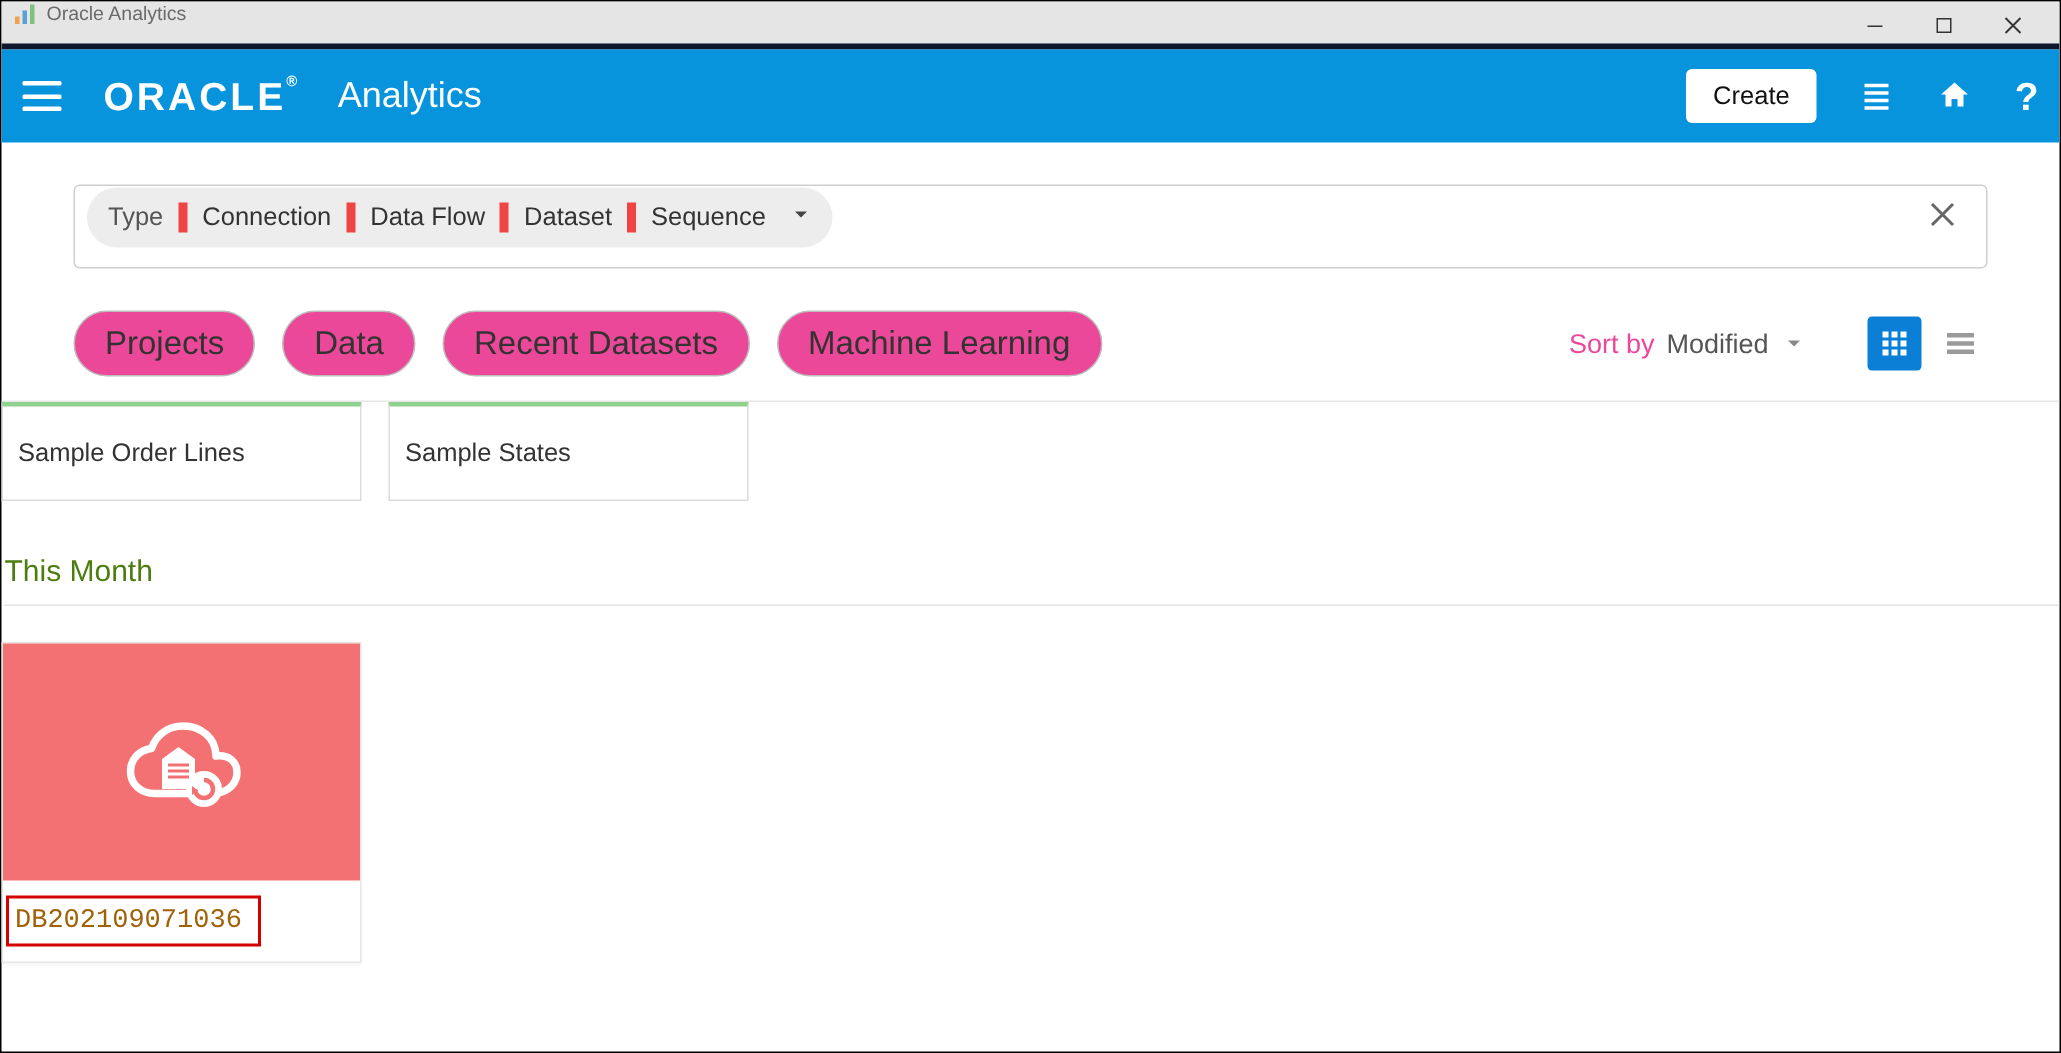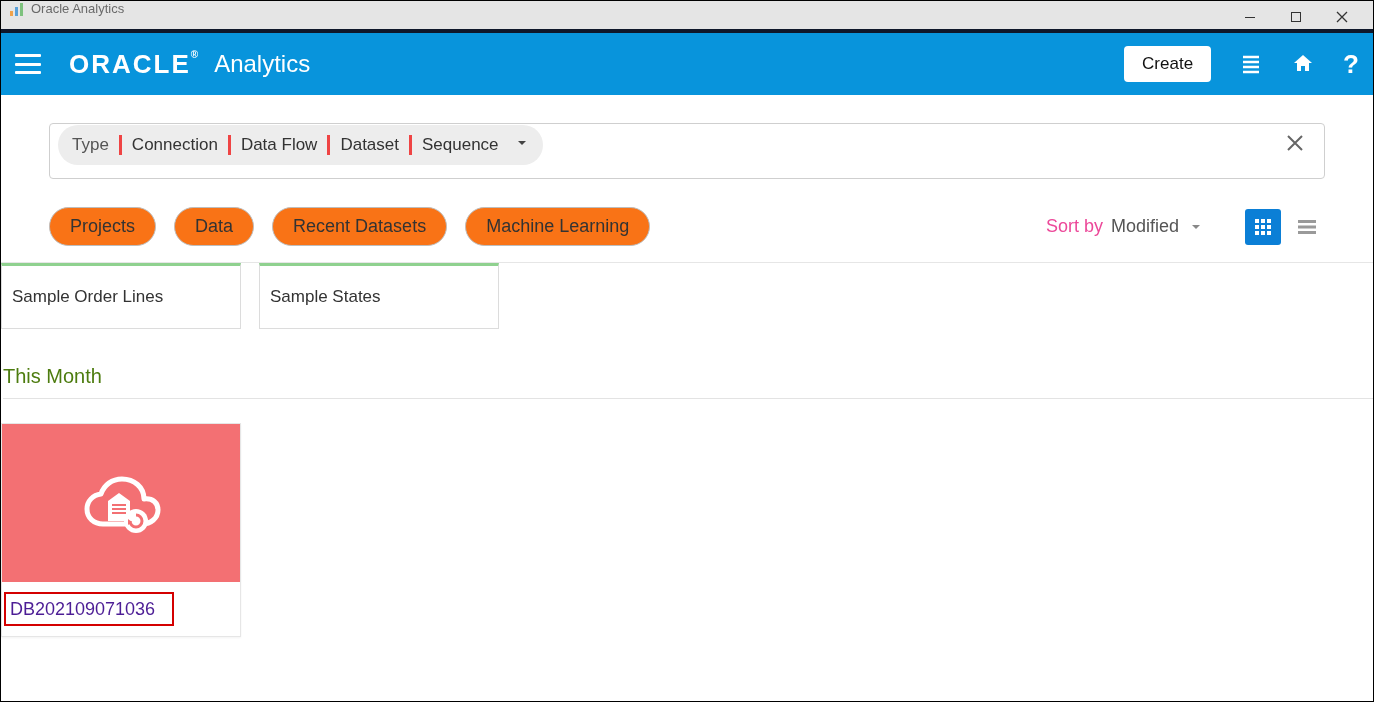--- a/index.html
+++ b/index.html
@@ -36,21 +36,21 @@
   .app-header {
     height: 62px;
     background: #0894DC;
     display:flex;
     align-items:center;
     padding: 0 14px;
     color:#fff;
   }
   .hamburger { width:26px; height:20px; display:flex; flex-direction:column; justify-content:space-between; cursor:pointer; }
   .hamburger span { height:3px; background:#fff; border-radius:1px; }
-  .brand { margin-left:28px; display:flex; align-items:center; gap:14px; }
+  .brand { margin-left:28px; display:flex; align-items:center; gap:25px; }
   .brand .oracle { font-weight:700; font-size:26px; letter-spacing:2px; }
   .brand .oracle sup { font-size:10px; vertical-align:top; }
   .brand .analytics { font-size:24px; font-weight:300; }
   .app-header .spacer { flex:1; }
   .create-btn {
     background:#fff; color:#111; border:none; border-radius:4px;
     padding: 8px 18px; font-size:17px; cursor:pointer;
   }
   .hdr-icon { color:#fff; margin-left:28px; cursor:pointer; display:flex; align-items:center; }
   
@@ -58,34 +58,34 @@
   .filter-box {
     border:1px solid #cfcfcf; border-radius:4px; height:56px;
     display:flex; align-items:center; padding:0 18px 13px 8px;
   }
   .chip-group {
     background:#ededed; border-radius:24px; height:40px;
     display:flex; align-items:center; padding:0 14px; gap:0;
     font-size:17px; color:#333;
   }
   .chip-label { color:#555; padding-right:10px; }
-  .chip-item { padding:0 10px; border-left:3px solid #ef4444; }
+  .chip-item { padding:0 10px; border-left:6px solid #ef4444; }
   .chip-item:first-of-type { border-left:1px solid #bbb; }
   .chip-caret { margin-left:6px; color:#444; }
   .filter-box .spacer { flex:1; }
   .clear-x { color:#666; cursor:pointer; }
   
   .tabs-row {
     padding: 28px 48px 16px 48px;
     display:flex; align-items:center; gap:18px;
   }
   .pill {
     border:1px solid #bdbdbd; border-radius:24px;
-    padding:8px 20px; font-size:18px; color:#333; cursor:pointer;
-    background:#f97316;
+    padding:8px 20px; font-size:22px; color:#333; cursor:pointer;
+    background:#ec4899;
   }
   .tabs-row .spacer { flex:1; }
   .sortby { display:flex; align-items:center; gap:8px; font-size:18px; color:#333; }
   .sortby .label { color:#ec4899; }
   .sortby .value { color:#555; display:flex; align-items:center; gap:10px; cursor:pointer; }
   .view-toggle { display:flex; gap:8px; margin-left:24px; }
   .view-btn {
     width:36px; height:36px; border-radius:3px; display:flex; align-items:center; justify-content:center;
     cursor:pointer;
   }
@@ -108,21 +108,21 @@
   .tile {
     width:240px; border:1px solid #e6e6e6; background:#fff;
     box-shadow:0 1px 2px rgba(0,0,0,0.05);
   }
   .tile .tile-top {
     height:158px; background:#f37073;
     display:flex; align-items:center; justify-content:center;
   }
   .tile .tile-bottom {
     height:54px; display:flex; align-items:center;
-    font-size:18px; color:#4c1d95; position:relative;
+    font-size:18px; color:#a16207; position:relative;font-family:Liberation Mono, monospace;
   }
   .tile .highlight-box {
     position:absolute; left:2px; top:10px; width:170px; height:34px;
     border:2px solid #d40000;
     display:flex; align-items:center; padding-left:4px;
   }
   .content-area { padding:0 0 0 0; }
   .top-cards-wrap { padding-left:0; }
 </style>
 </head>

